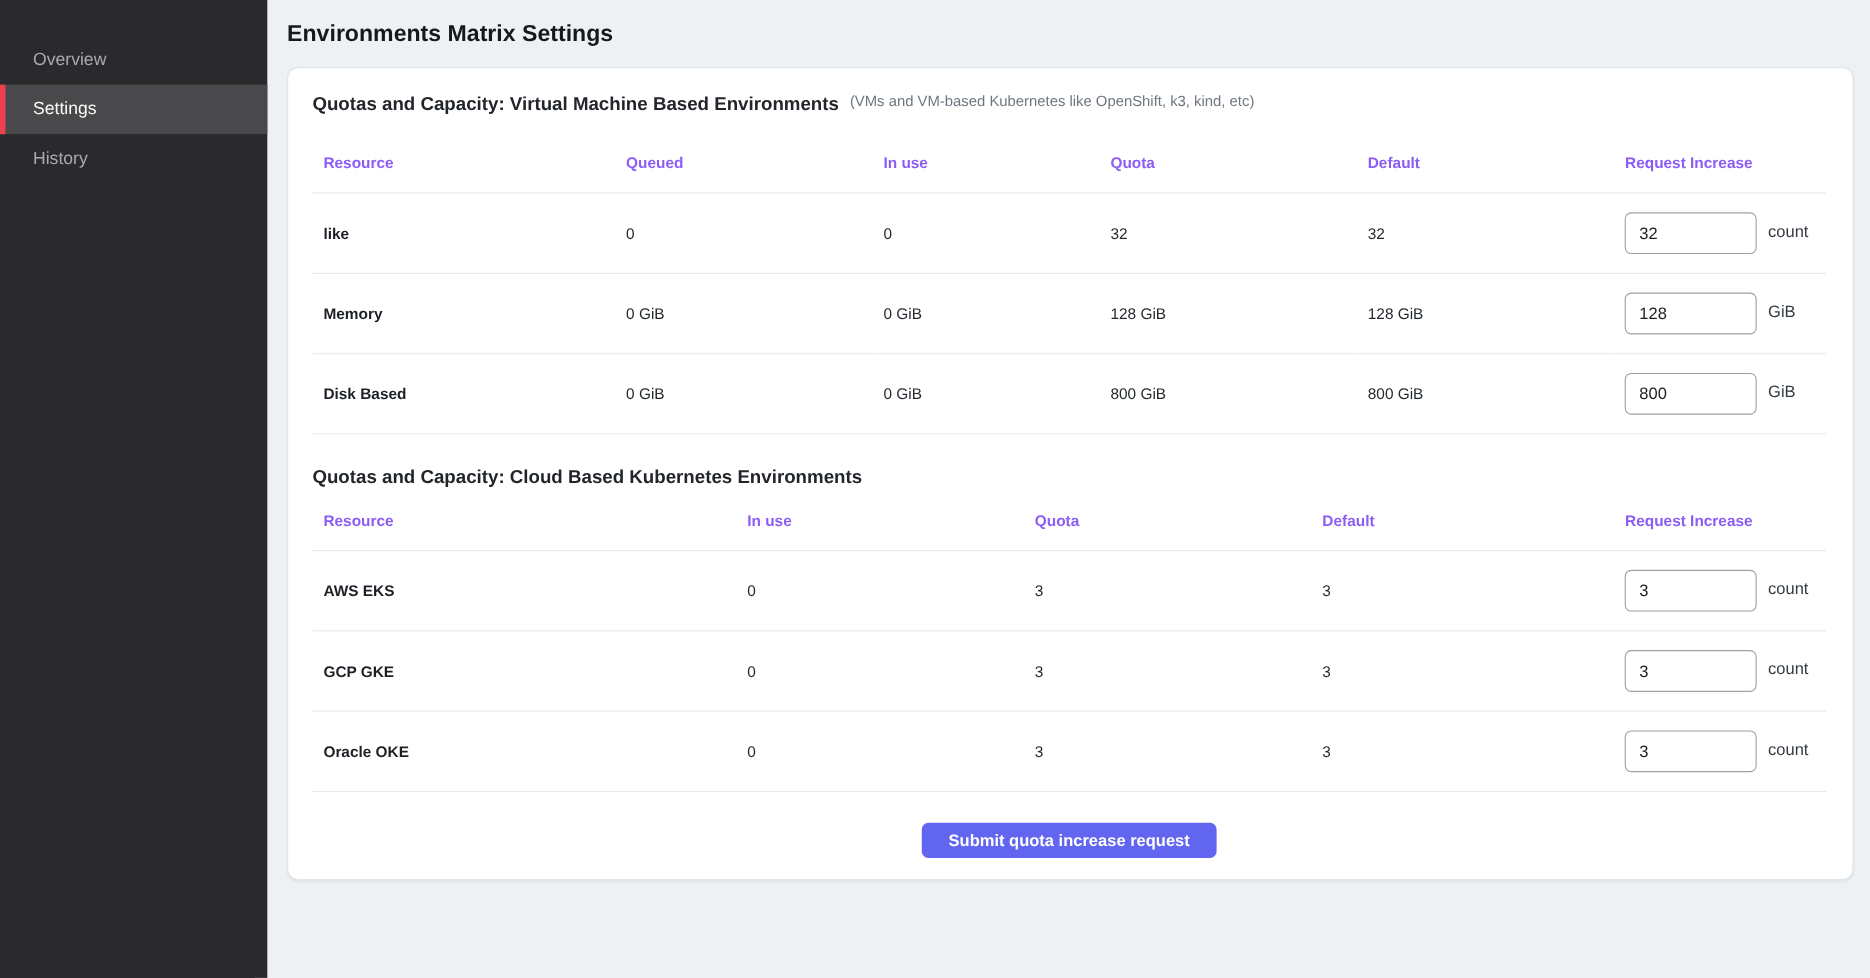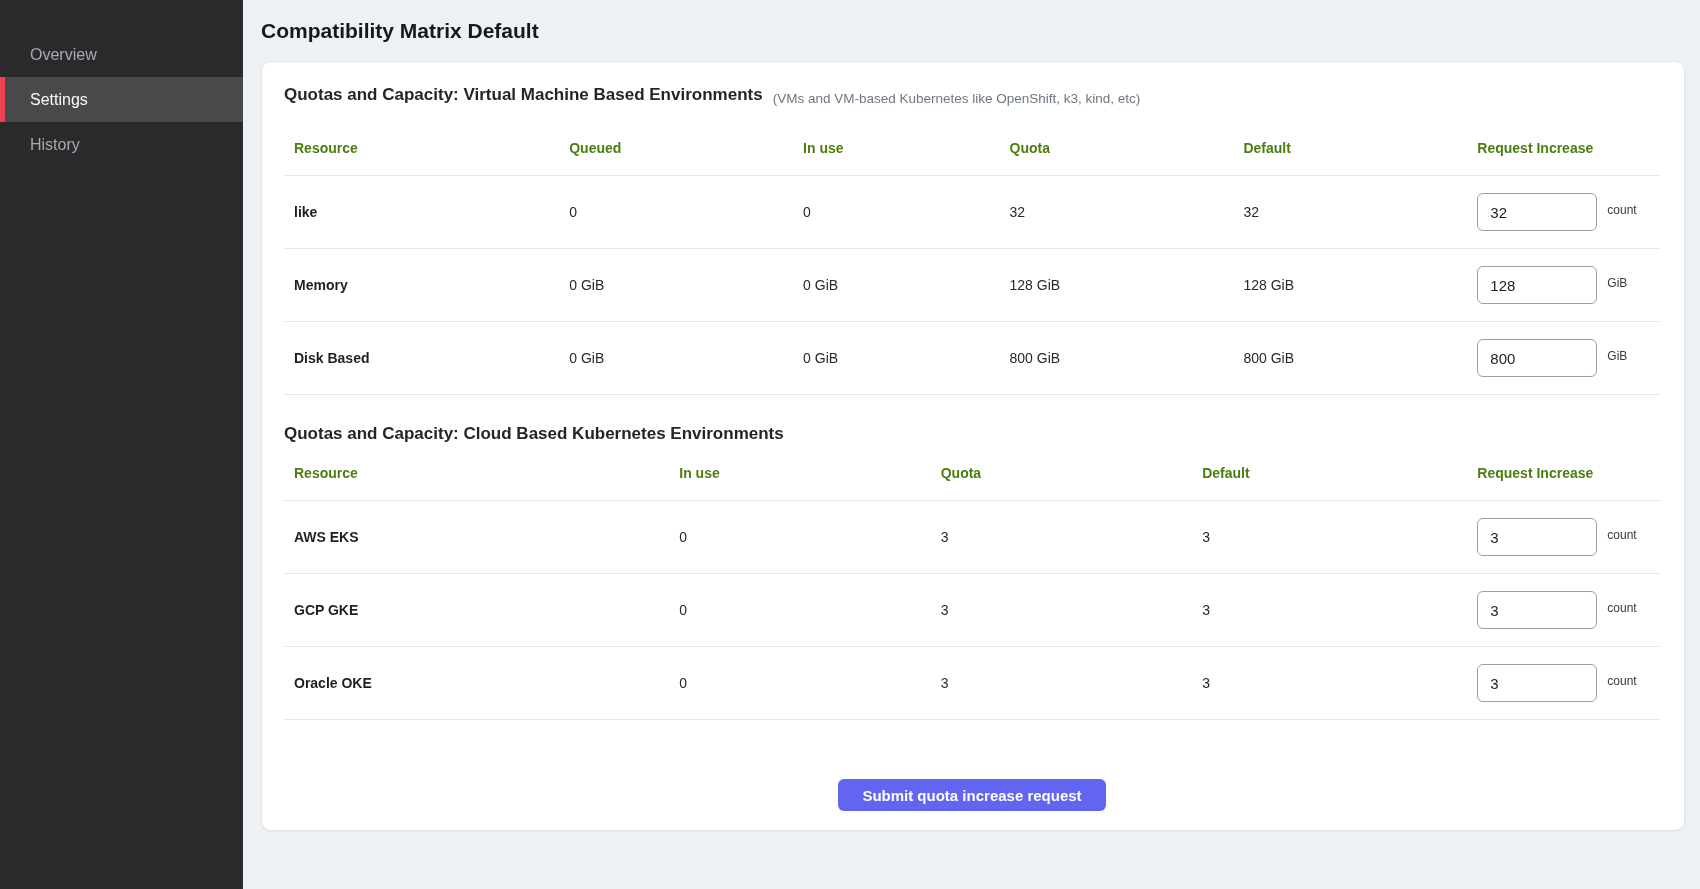--- a/index.html
+++ b/index.html
@@ -51,37 +51,37 @@
     color: #15181c;
   }
   .card {
     background: #ffffff;
     border: 1px solid #e2e6ea;
     border-radius: 10px;
     box-shadow: 0 1px 2px rgba(20,30,40,.06);
     padding: 22px 24px 19px 22px;
   }
 
-  .section-header { display: flex; align-items: flex-end; gap: 10px; }
+  .section-header { display: flex; align-items: flex-start; gap: 10px; }
   .section-title {
     margin: 0;
     font-size: 17px; line-height: 22px;
     font-weight: 600;
     color: #22262b;
   }
   .section-note { font-size: 13.5px; color: #6e7781; }
   .cloud-header { margin-top: 28px; }
 
   table { width: 100%; border-collapse: collapse; table-layout: fixed; }
   #vm-table { margin-top: 20px; }
   #cloud-table { margin-top: 6px; }
   th {
     text-align: left;
     font-size: 14px; font-weight: 700;
-    color: #4d7c0f;
+    color: #8b5cf6;
     padding: 14px 10px 19px 10px;
     border-bottom: 1px solid #e6e9ec;
   }
   td {
     height: 73px;
     padding: 0 10px;
     border-bottom: 1px solid #e6e9ec;
     font-size: 14px;
     color: #24292e;
     vertical-align: middle;
@@ -92,55 +92,54 @@
   .quota-input {
     width: 120px; height: 38px;
     border: 1px solid #9aa1a9;
     border-radius: 6px;
     padding: 0 12px;
     font-size: 15px;
     color: #1a1e23;
     background: #fff;
     font-family: inherit;
   }
-  .unit { font-size: 12px; color: #333a41; position: relative; top: -2px; }
+  .unit { font-size: 15px; color: #333a41; position: relative; top: -2px; }
 
   .button-row { text-align: center; margin-top: 28px; }
   .submit-btn {
     background: var(--button, #6165f0);
     color: #ffffff;
     border: none;
     border-radius: 6px;
     height: 32px;
     padding: 0 24px;
     font-size: 15px;
     font-weight: 700;
     font-family: inherit;
     cursor: pointer;
-    margin-top: 31px;
   }
 </style>
 </head>
 <body>
 
 <nav class="sidebar">
   <div class="nav-item">
     <span>Overview</span>
   </div>
   <div class="nav-item active">
     <span class="active-bar"></span>
     <span>Settings</span>
   </div>
   <div class="nav-item">
     <span>History</span>
   </div>
 </nav>
 
 <main class="main">
-  <h1 class="page-title">Compatibility Matrix Default</h1>
+  <h1 class="page-title">Environments Matrix Settings</h1>
 
   <section class="card">
 
     <div class="section-header">
       <h2 class="section-title">Quotas and Capacity: Virtual Machine Based Environments</h2>
       <span class="section-note">(VMs and VM-based Kubernetes like OpenShift, k3, kind, etc)</span>
     </div>
 
     <table id="vm-table">
       <colgroup>

